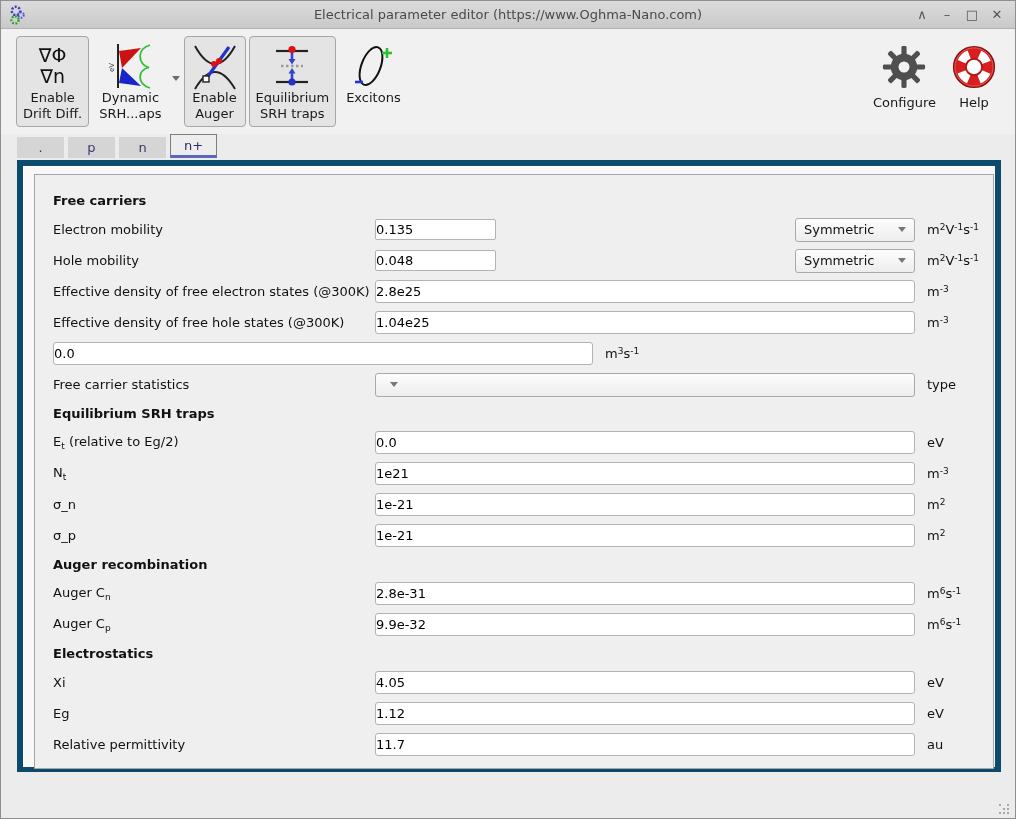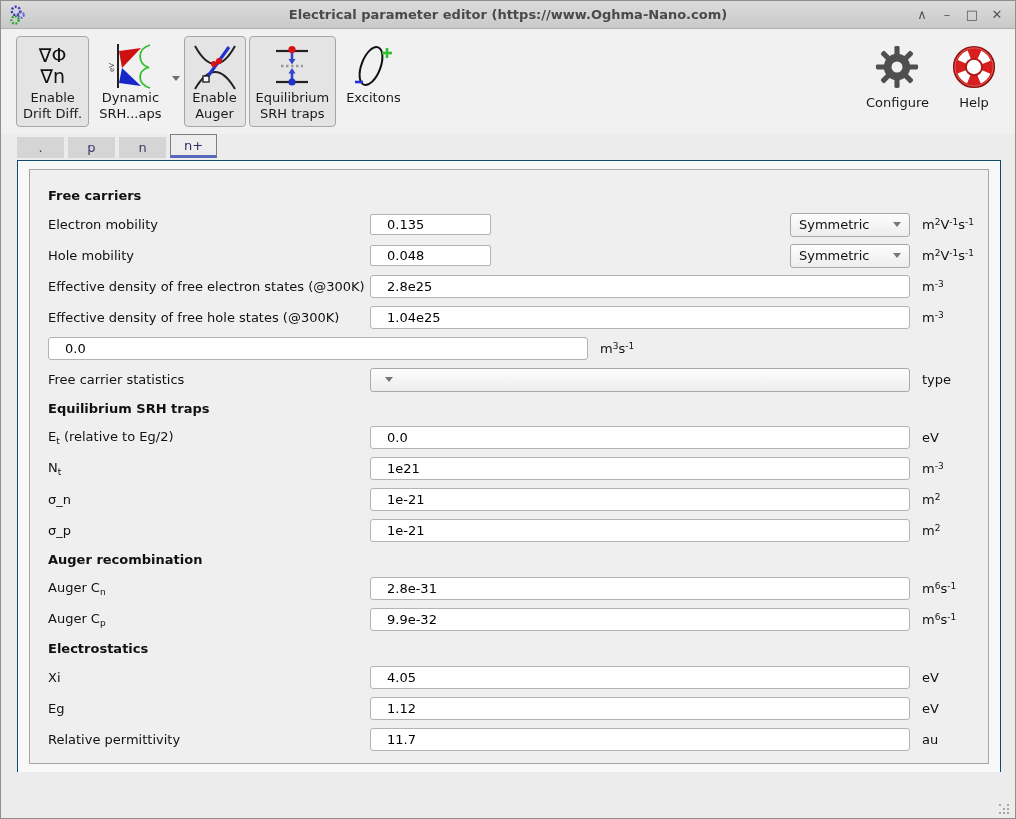--- a/index.html
+++ b/index.html
@@ -3,56 +3,56 @@
 <meta charset="utf-8">
 <style>
   html,body{margin:0;padding:0;}
   body{font-family:"DejaVu Sans","Liberation Sans",sans-serif;background:#ececec;}
   *{box-sizing:border-box;}
   .window{width:1016px;height:819px;position:relative;background:#ececec;border:1px solid #8f8f8f;overflow:hidden;}
 
   
   .titlebar{height:28px;background:linear-gradient(#dcdcdc,#c9c9c9);border-bottom:1px solid #b2b2b2;position:relative;display:flex;align-items:center;}
   .titlebar .app-icon{margin-left:6px;width:22px;height:22px;}
-  .title-text{position:absolute;left:0;right:0;text-align:center;font-size:13px;font-weight:bold;color:#4a4a4a;}
+  .title-text{position:absolute;left:0;right:0;text-align:center;font-size:13px;font-weight:normal;color:#4a4a4a;}
   .win-controls{margin-left:auto;display:flex;gap:9px;padding-right:10px;z-index:2;}
   .win-btn{width:16px;height:16px;display:flex;align-items:center;justify-content:center;color:#555;font-size:13px;line-height:16px;cursor:default;}
 
   
   .toolbar{height:105px;background:#f1f1f1;display:flex;align-items:flex-start;padding:7px 18px 0 15px;}
   .tbtn{display:flex;flex-direction:column;align-items:center;padding:5px 6px 4px 6px;border:1px solid transparent;border-radius:4px;margin-right:3px;}
   .tbtn.pressed{background:#e4e4e4;border:1px solid #a6a6a6;}
   .tbtn .icon{width:48px;height:48px;display:flex;align-items:center;justify-content:center;}
   .tbtn .lbl{font-size:13px;line-height:16px;color:#1a1a1a;text-align:center;white-space:nowrap;}
   .drift-glyph{font-size:19px;line-height:21px;color:#111;text-align:center;font-weight:500;}
   .menu-arrow{align-self:center;margin:0 4px 14px 0;width:0;height:0;border-left:4px solid transparent;border-right:4px solid transparent;border-top:5px solid #6e6e6e;}
-  .toolbar-right{margin-left:auto;display:flex;gap:22px;}
+  .toolbar-right{margin-left:auto;display:flex;gap:15px;}
   .rbtn{display:flex;flex-direction:column;align-items:center;padding-top:8px;}
   .rbtn .icon{width:46px;height:46px;display:flex;align-items:center;justify-content:center;}
   .rbtn .lbl{font-size:13px;color:#1a1a1a;margin-top:5px;}
 
   
   .tabstrip{display:flex;align-items:flex-end;padding-left:16px;height:24px;position:relative;z-index:3;}
   .tab{width:47px;height:21px;background:#d5d5d5;color:#39396b;font-size:13px;display:flex;align-items:center;justify-content:center;margin-right:4px;}
   .tab.active{height:24px;background:#ededed;border:1px solid #7f7f7f;border-bottom:3px solid #5868ba;color:#2e2e66;}
 
   
-  .content-outer{position:absolute;left:16px;top:159px;width:984px;height:613px;background:#f8f8f8;border:1px solid #0c4a6e;box-shadow:inset 1px 1px 0 #ffffff;}
+  .content-outer{position:absolute;left:16px;top:159px;width:984px;height:613px;background:#f8f8f8;border:6px solid #0c4a6e;box-shadow:inset 1px 1px 0 #ffffff;}
   .content-inner{position:absolute;left:11px;top:8px;width:960px;height:595px;background:#efefef;border:1px solid #a6a6a6;padding:12px 0 0 18px;overflow:hidden;}
 
   .heading{height:27px;display:flex;align-items:center;font-size:13px;font-weight:bold;color:#111;}
   .frow{height:31px;display:flex;align-items:center;}
   .flabel{width:322px;font-size:13px;color:#111;white-space:nowrap;}
   .ffield{width:540px;display:flex;align-items:center;justify-content:space-between;}
   .funit{margin-left:12px;font-size:13px;color:#111;white-space:nowrap;}
   sub,sup{font-size:9px;}
   sub{vertical-align:-3px;}
   sup{vertical-align:4px;}
 
-  input.inp{font-family:"DejaVu Sans","Liberation Sans",sans-serif;font-size:13px;color:#000;background:#ffffff;border:1px solid #b3b3b3;padding:1px 16px;outline:none;}
+  input.inp{font-family:"DejaVu Sans","Liberation Sans",sans-serif;font-size:13px;color:#000;background:#ffffff;border:1px solid #b3b3b3;padding:1px 0;outline:none;}
   input.short{width:121px;height:21px;border-radius:2px;}
   input.wide{width:540px;height:23px;border-radius:3px;}
 
   .combo{height:24px;background:linear-gradient(#fdfdfd,#ededed);border:1px solid #a9a9a9;border-radius:3px;display:flex;align-items:center;padding:0 8px;}
   .combo.small{width:120px;}
   .combo.wide{width:540px;}
   .combo-text{font-size:13px;color:#111;flex:1;white-space:nowrap;overflow:hidden;}
   .combo-arrow{width:0;height:0;border-left:4px solid transparent;border-right:4px solid transparent;border-top:5px solid #777;margin-left:6px;}
 
   

